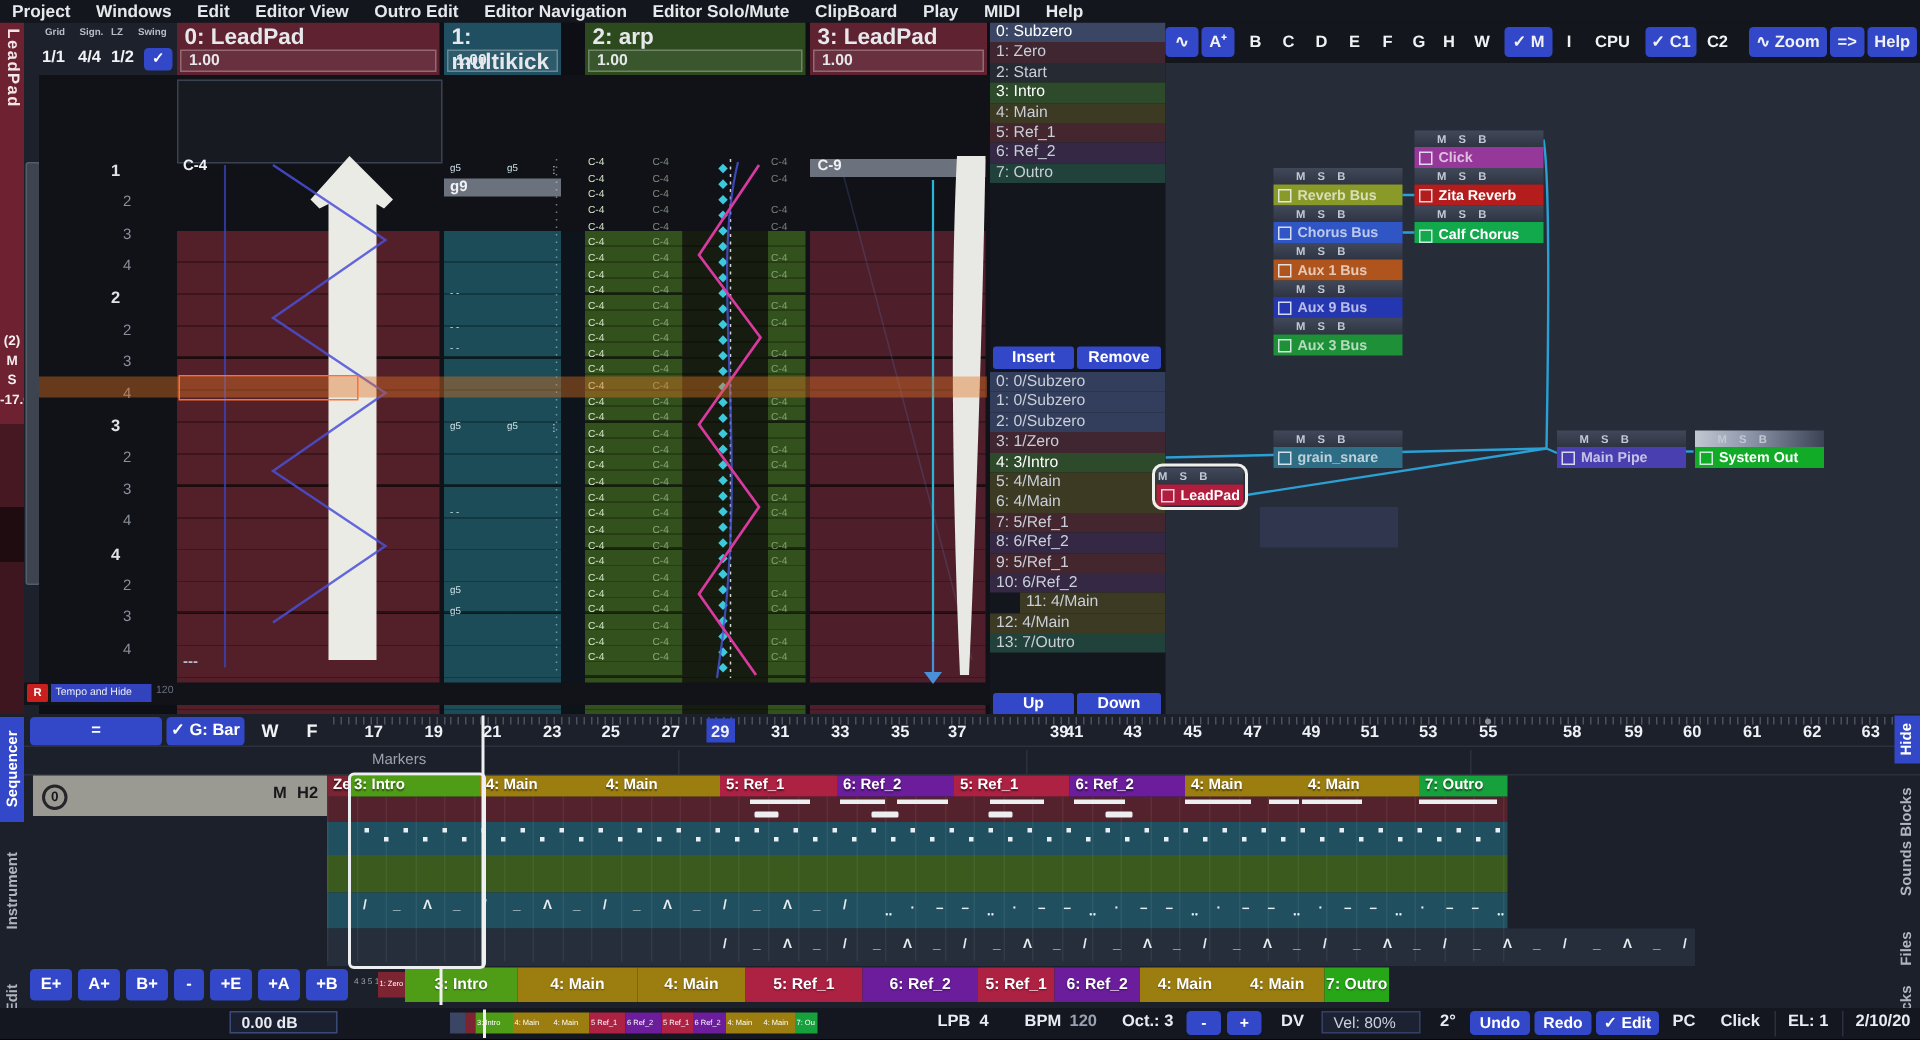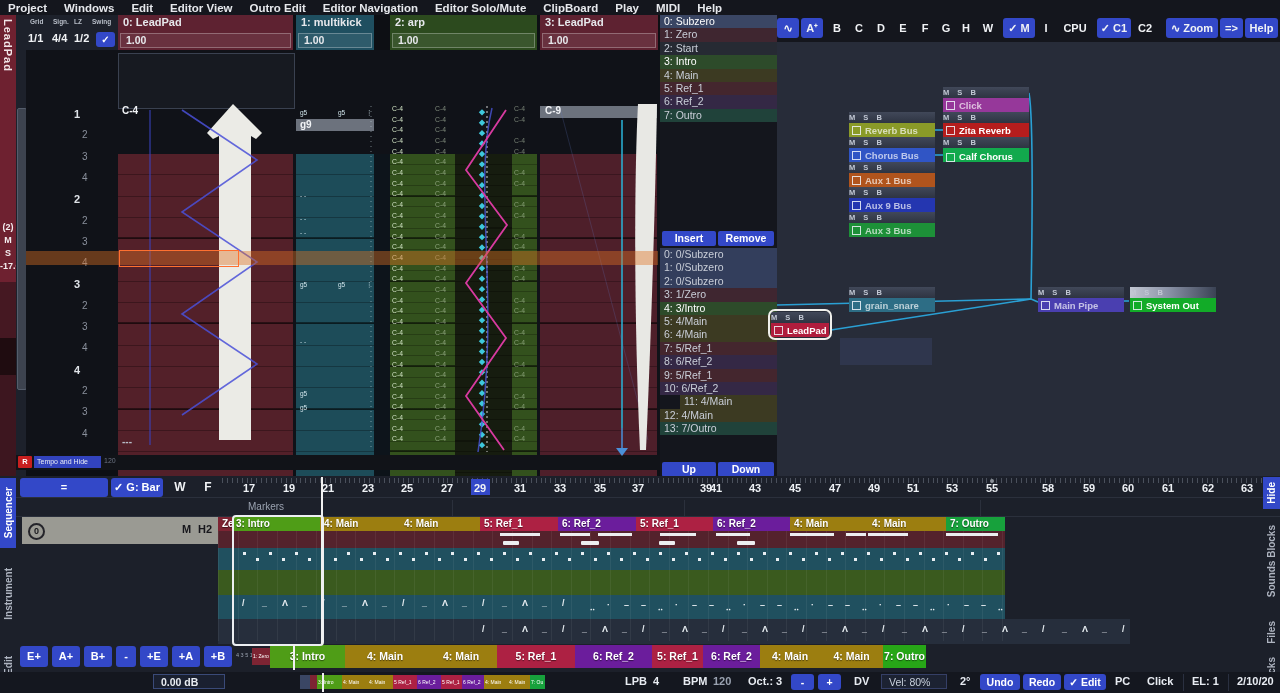--- a/index.html
+++ b/index.html
@@ -17,21 +17,21 @@
   .lstat{position:absolute;width:16px;text-align:center;font-size:9px;font-weight:700;color:#f5eef0;}
   #vscroll{left:16px;top:15px;width:10px;height:461px;background:#1d212b;}
   #vscroll .thumb{position:absolute;left:1px;top:93px;width:8px;height:280px;background:#3d434f;border:1px solid #555d6b;border-radius:2px;}
   
   #gridpanel{left:26px;top:15px;width:92px;height:35px;background:#1d212b;}
   .gp-lab{position:absolute;font-size:6.5px;font-weight:700;color:#b8bec8;top:3px;}
   .gp-val{position:absolute;font-size:11px;font-weight:700;color:#f0f2f5;top:17px;}
   #gp-check{position:absolute;left:70px;top:17px;width:19px;height:15px;background:#3348c8;border-radius:3px;color:#fff;font-size:10px;font-weight:700;text-align:center;line-height:15px;}
   
   .thead{position:absolute;top:15px;height:35px;}
-  .thead .nm{height:16px;font-size:11px;font-weight:700;padding:1px 0 0 5px;box-sizing:border-box;}
+  .thead .nm{height:16px;font-size:15px;font-weight:700;padding:1px 0 0 5px;box-sizing:border-box;}
   .thead .vb{height:19px;box-sizing:border-box;padding:2px;}
   .thead .vb .in{height:13px;border:1px solid rgba(255,255,255,.28);background:rgba(255,255,255,.07);font-size:10.5px;font-weight:700;padding:0 0 0 5px;line-height:13px;}
   
   #editor{left:26px;top:50px;width:634px;height:420px;background:#101218;}
   #propbox{left:118px;top:53px;width:175px;height:54px;border:1px solid #3a4150;background:#171a21;}
   .gut-num{position:absolute;font-size:11px;}
   .pcol{position:absolute;top:104px;height:346px;}
   .orange-row{left:26px;top:251px;width:632px;height:14px;background:rgba(225,115,35,.42);z-index:4;}
   .orange-sel{left:119px;top:250px;width:118px;height:15px;border:1.5px solid #ff7030;z-index:5;}
   .note-label{position:absolute;font-size:10px;font-weight:700;color:#f0f2f5;z-index:3;}
@@ -46,21 +46,21 @@
   #listpanel{left:660px;top:15px;width:117px;height:461px;background:#14161d;}
   .litem{position:relative;height:13.4px;font-size:10.5px;line-height:13.4px;padding-left:4px;color:#c9ced8;white-space:nowrap;overflow:hidden;}
   .litem.sel{color:#ffffff;font-weight:400;}
   .lbtn{position:absolute;height:15px;background:#3348c8;border-radius:2px;color:#fff;font-size:10.5px;font-weight:700;text-align:center;line-height:15px;}
   
   #rtoolbar{left:777px;top:15px;width:503px;height:27px;background:#14161d;}
   .rtb{position:absolute;top:3px;height:20px;border-radius:3px;font-size:11px;font-weight:700;text-align:center;line-height:20px;color:#f0f2f5;}
   .rtb.blue{background:#3348c8;}
   #nodegraph{left:777px;top:42px;width:503px;height:435px;background:#272c39;}
   .node{position:absolute;z-index:2;}
-  .node .hd{height:11px;background:linear-gradient(180deg,#414859,#2e3442);font-size:7.5px;font-weight:700;color:#c2c8d4;text-align:left;padding-right:20px;line-height:11px;letter-spacing:3px;}
+  .node .hd{height:11px;background:linear-gradient(180deg,#414859,#2e3442);font-size:7.5px;font-weight:700;color:#c2c8d4;text-align:center;padding-right:20px;line-height:11px;letter-spacing:3px;}
   .node .lb{height:14px;display:flex;align-items:center;padding-left:3px;gap:4px;font-size:9.5px;white-space:nowrap;overflow:hidden;}
   .node .cb{width:7px;height:7px;border:1px solid rgba(240,244,250,.85);flex:0 0 auto;}
   .node.selnode{outline:2px solid #f0f0ec;outline-offset:1px;border-radius:4px;}
   .dimname{color:rgba(255,255,255,.68);font-weight:700;}
   .brightname{color:#fff;font-weight:700;}
   
   #seq{left:0;top:476px;width:1280px;height:196px;background:#1c202a;}
   .seqbtn{position:absolute;background:#3348c8;border-radius:3px;color:#fff;font-weight:700;text-align:center;}
   .flatbtn{position:absolute;color:#f0f2f5;font-weight:700;text-align:center;}
   .ruler-num{position:absolute;top:6px;font-size:11px;font-weight:700;color:#eef1f5;}

